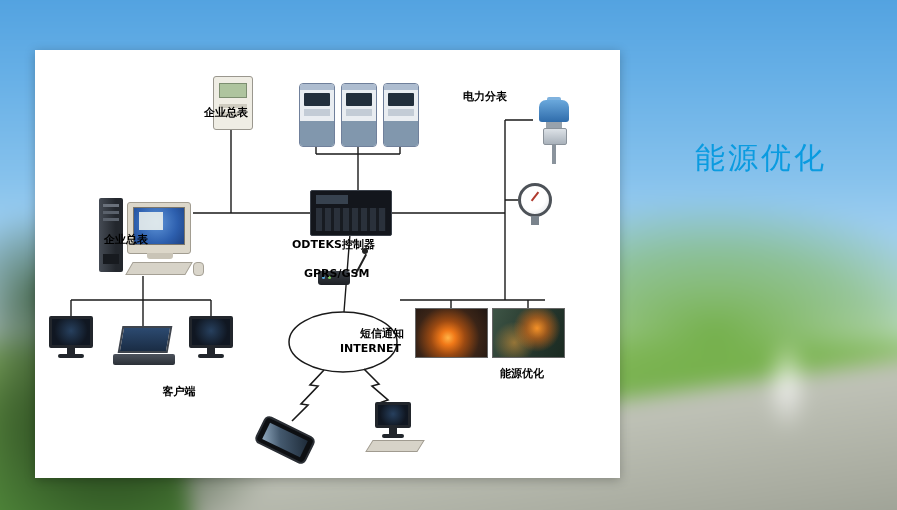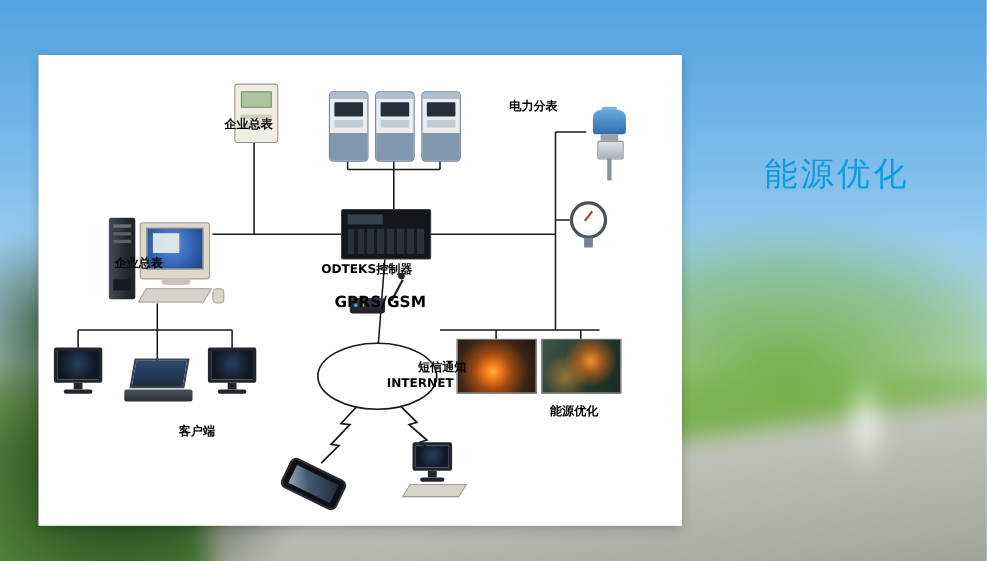--- a/index.html
+++ b/index.html
@@ -54,21 +54,21 @@
   .controller{left:275px;top:140px;width:80px;height:44px;background:#13161c;border:1px solid #3c424b;border-radius:2px;}
   .controller .disp{position:absolute;left:5px;top:4px;width:32px;height:9px;background:#37424f;}
   .controller .slots{position:absolute;left:5px;right:5px;top:17px;bottom:4px;background-image:repeating-linear-gradient(90deg,#2a313b 0 6px,#171b21 6px 9px);}
   .l-ctrl{left:218px;top:188px;}
 
   
   .modem{left:283px;top:221px;width:32px;height:14px;background:linear-gradient(180deg,#3a3f46,#1d2025);border-radius:3px;}
   .modem .ant{position:absolute;right:-12px;top:-18px;width:2px;height:22px;background:#222;transform:rotate(28deg);}
   .modem .tip{position:absolute;right:-18px;top:-23px;width:6px;height:6px;border-radius:50%;background:#222;}
   .modem .led{position:absolute;left:4px;top:5px;width:3px;height:3px;border-radius:50%;background:#56a8dd;box-shadow:6px 0 0 #7bc95a;}
-  .l-gprs{left:230px;top:217px;font-size:14px;}
+  .l-gprs{left:230px;top:217px;font-size:11px;}
 
   
   .tower{left:64px;top:148px;width:24px;height:74px;background:linear-gradient(90deg,#454b54,#23272d 70%);border-radius:2px;}
   .tower::before{content:"";position:absolute;left:4px;top:6px;width:16px;height:3px;background:#6a717b;box-shadow:0 7px 0 #5a616b,0 14px 0 #5a616b;}
   .tower::after{content:"";position:absolute;left:4px;bottom:8px;width:16px;height:10px;background:#171a1f;}
   .crt{left:92px;top:152px;width:62px;height:50px;background:#dcd7ca;border:1px solid #a29d91;border-radius:3px;}
   .crt .scr{position:absolute;left:5px;top:4px;right:5px;bottom:8px;background:radial-gradient(circle at 45% 40%,#5f95d8 0%,#2d5fae 60%,#1d4284 100%);border:1px solid #7b766b;}
   .crt .scr::after{content:"";position:absolute;left:5px;top:4px;width:24px;height:18px;background:rgba(238,242,238,0.88);}
   .crt-foot{left:112px;top:203px;width:26px;height:6px;background:#c9c4b7;border-radius:0 0 3px 3px;}
   .kbd{left:94px;top:212px;width:58px;height:11px;background:#d7d3c8;border:1px solid #a5a095;transform:skewX(-30deg);}
@@ -88,22 +88,22 @@
   
   .equip{width:73px;height:50px;border:1px solid #666;box-sizing:border-box;}
   .eq1{left:380px;top:258px;background:radial-gradient(circle at 45% 60%,#ffb347 0%,#f07818 15%,#9c4a12 35%,#3a2417 65%,#201712 100%);}
   .eq2{left:457px;top:258px;background:
     radial-gradient(circle at 62% 40%,rgba(255,150,40,0.95) 0%,rgba(230,110,20,0.6) 20%,rgba(0,0,0,0) 45%),
     radial-gradient(circle at 30% 70%,rgba(255,170,60,0.5) 0%,rgba(0,0,0,0) 35%),
     linear-gradient(115deg,#3e5546 0%,#2c3f33 40%,#22332a 70%,#1a2a21 100%);}
   .l-eq{left:398px;top:317px;width:100px;text-align:center;}
 
   
-  .l-sms{left:266px;top:277px;width:84px;text-align:right;}
-  .l-inet{left:266px;top:292px;width:84px;text-align:center;}
+  .l-sms{left:266px;top:277px;width:84px;text-align:center;}
+  .l-inet{left:266px;top:292px;width:84px;text-align:left;}
 
   
   .phone{left:235px;top:362px;width:30px;height:56px;transform:rotate(-64deg);background:#0d0f12;border:2px solid #2b2f35;border-radius:6px;box-sizing:border-box;}
   .phone .scr{position:absolute;left:4px;right:4px;top:5px;bottom:5px;background:linear-gradient(150deg,#8fa7bd 0%,#44596e 40%,#1f2c3a 100%);}
   .small{left:340px;top:352px;width:36px;}
   .small .scr{width:36px;height:26px;}
   .small .base{width:22px;}
   .kbd2{left:334px;top:390px;width:50px;height:10px;background:#d7d3c8;border:1px solid #a09b90;transform:skewX(-32deg);}
 
   

